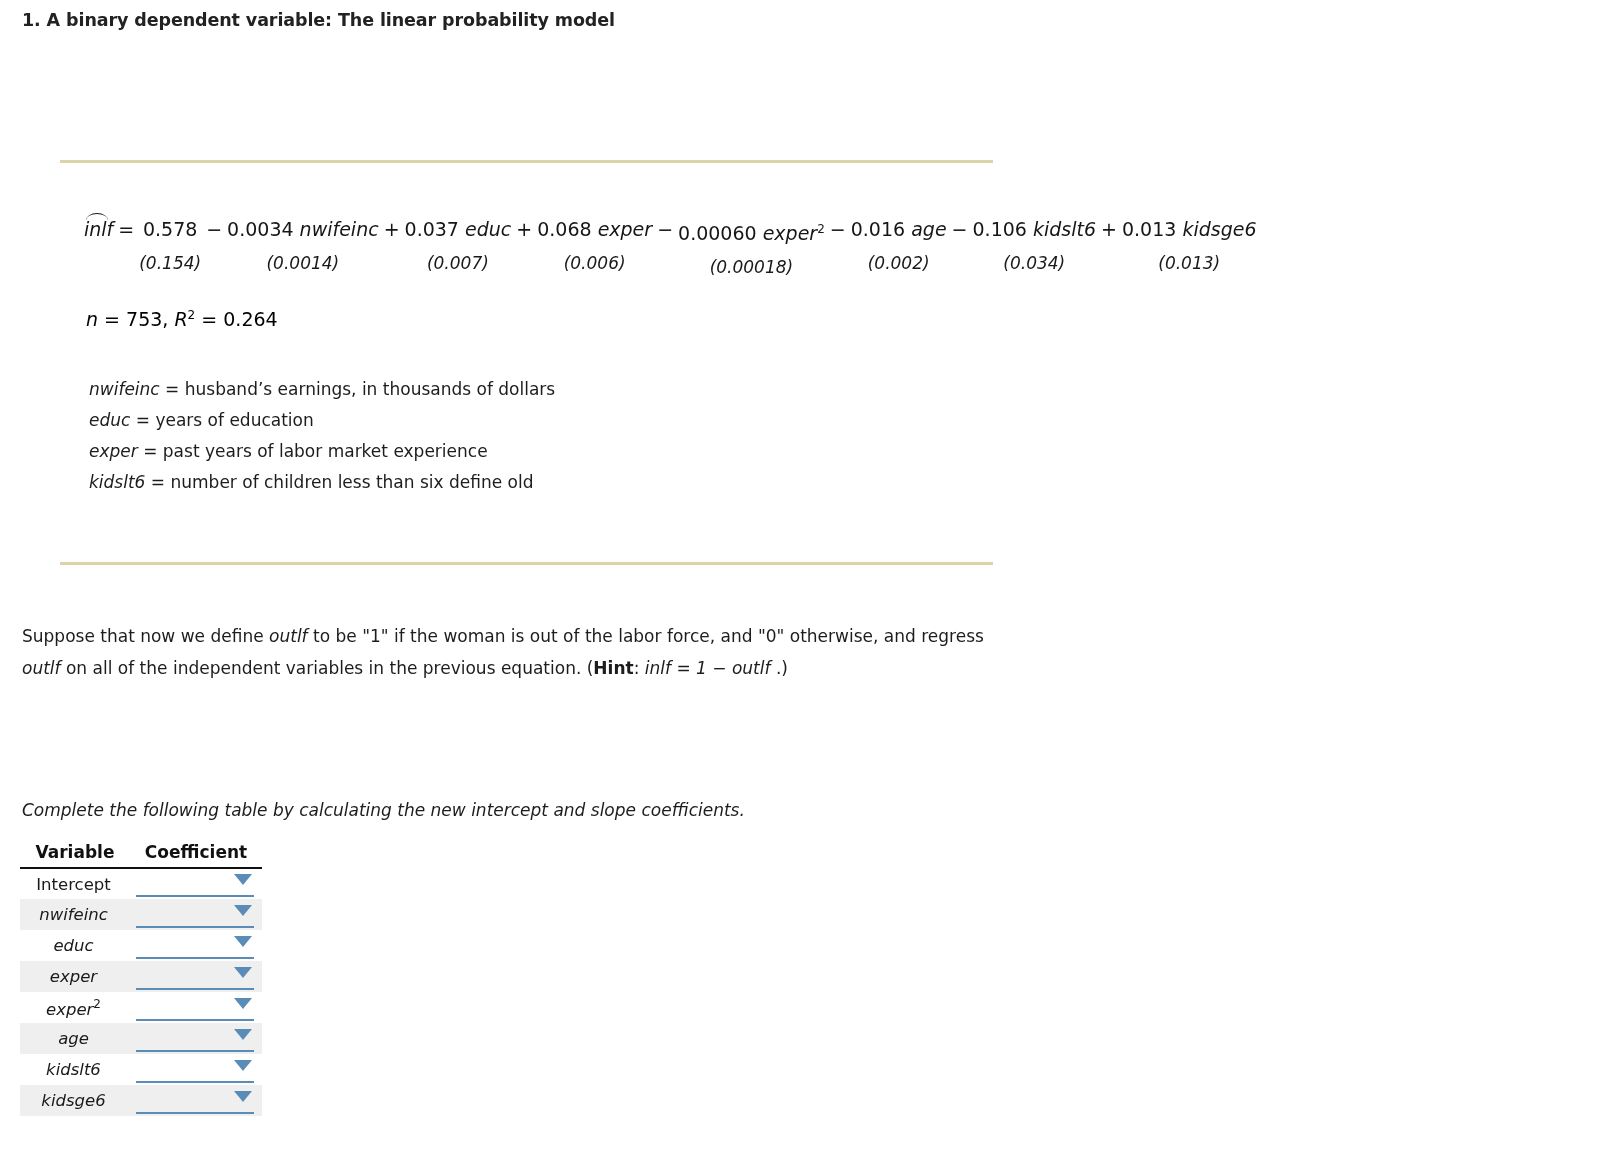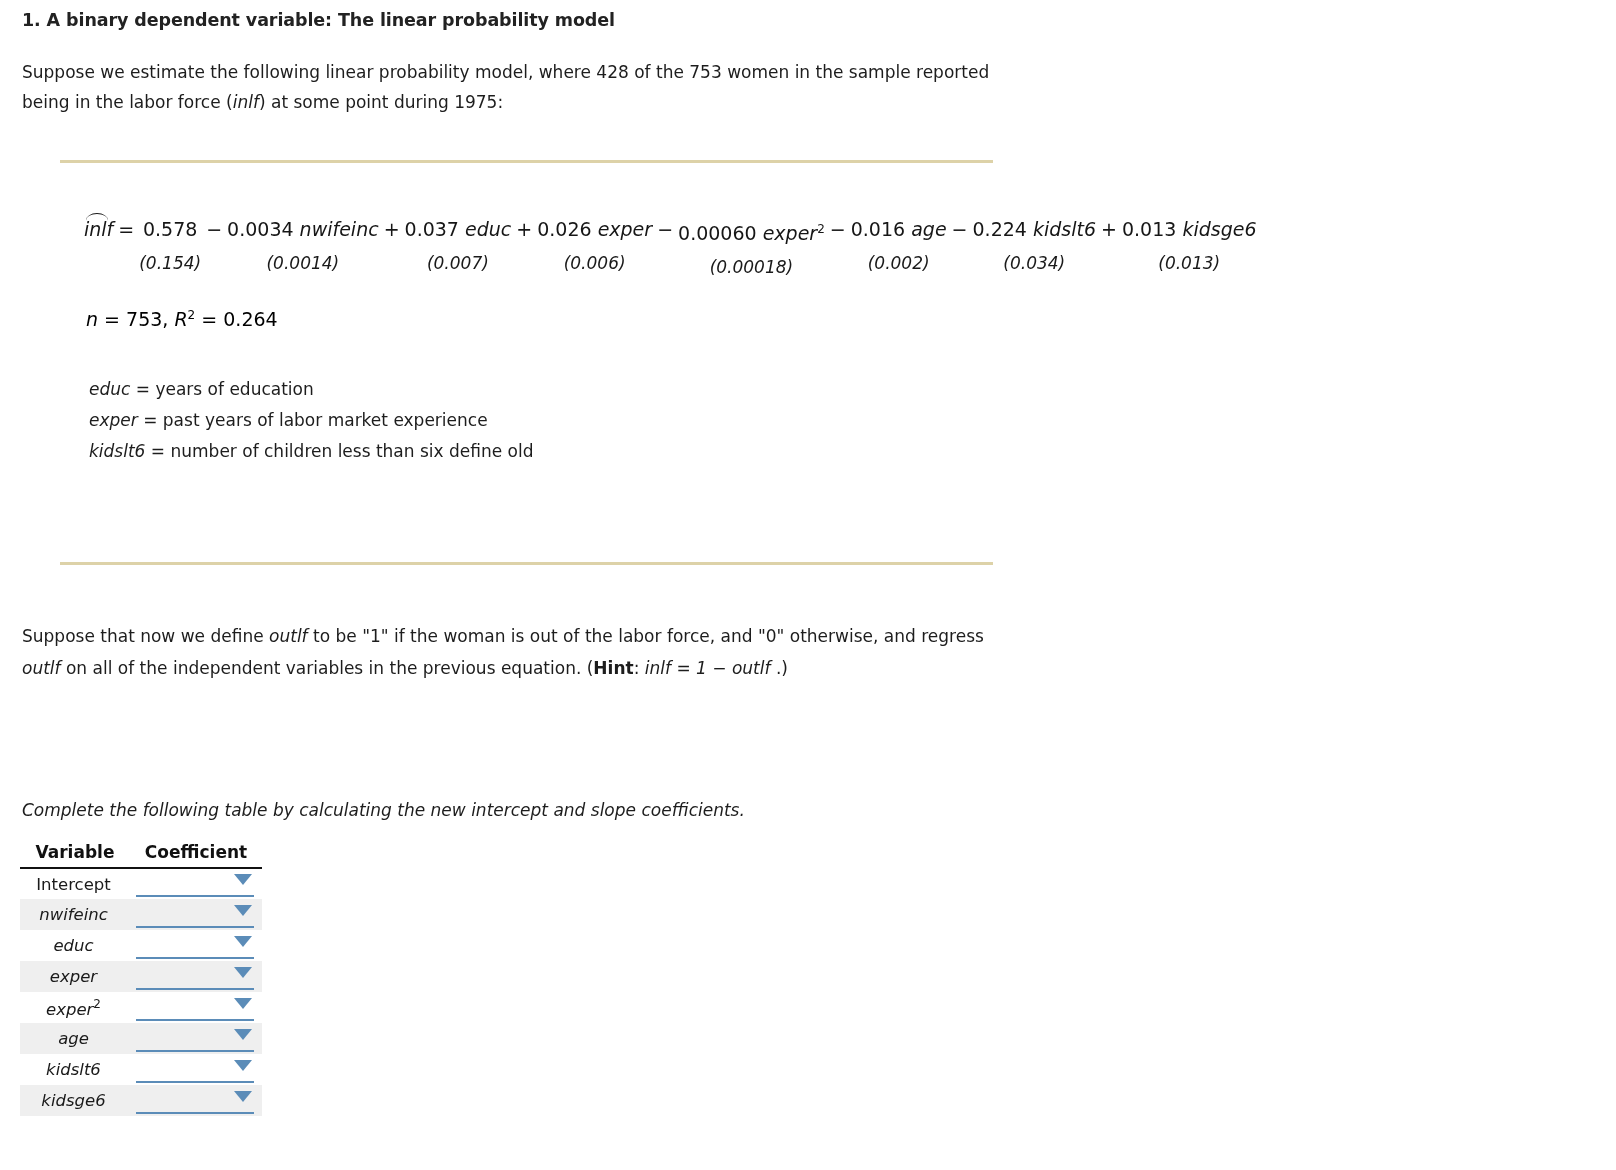--- a/index.html
+++ b/index.html
@@ -202,24 +202,20 @@
     color: #1a1a1a;
   }
 </style>
 </head>
 <body>
 
 <div class="page">
 
   <div class="q-title">1. A binary dependent variable: The linear probability model</div>
 
-  <div class="intro">
-    <span>Suppose we estimate the following linear probability model, where 428 of the 753 women in the sample reported</span><br>
-    <span>being in the labor force (</span><span class="it">inlf</span><span>) at some point during 1975:</span>
-  </div>
 
   <div class="rule top"></div>
 
   <div class="eq-wrap">
     <div class="eq-line">
 
       <span class="term">
         <span class="val lhs"><span class="hatbar"></span><span>inlf</span></span>
         <span class="se blank">&nbsp;</span>
       </span>
@@ -238,56 +234,57 @@
       </span>
 
       <span class="op">+</span>
       <span class="term">
         <span class="val"><span>0.037</span> <span class="varname">educ</span></span>
         <span class="se">(0.007)</span>
       </span>
 
       <span class="op">+</span>
       <span class="term">
-        <span class="val"><span>0.026</span> <span class="varname">exper</span></span>
+        <span class="val"><span>0.068</span> <span class="varname">exper</span></span>
         <span class="se">(0.006)</span>
       </span>
 
       <span class="op">−</span>
       <span class="term">
         <span class="val"><span>0.00060</span> <span class="varname">exper</span><sup class="sq">2</sup></span>
         <span class="se">(0.00018)</span>
       </span>
 
       <span class="op">−</span>
       <span class="term">
         <span class="val"><span>0.016</span> <span class="varname">age</span></span>
         <span class="se">(0.002)</span>
       </span>
 
       <span class="op">−</span>
       <span class="term">
-        <span class="val"><span>0.224</span> <span class="varname">kidslt6</span></span>
+        <span class="val"><span>0.106</span> <span class="varname">kidslt6</span></span>
         <span class="se">(0.034)</span>
       </span>
 
       <span class="op">+</span>
       <span class="term">
         <span class="val"><span>0.013</span> <span class="varname">kidsge6</span></span>
         <span class="se">(0.013)</span>
       </span>
 
     </div>
   </div>
 
   <div class="stats">
     <span>n</span><span class="num"> = </span><span class="num">753</span><span class="num">, </span><span>R</span><sup class="sq">2</sup><span class="num"> = </span><span class="num">0.264</span>
   </div>
 
   <div class="defs">
+    <div><span class="dv">nwifeinc</span> <span>= husband’s earnings, in thousands of dollars</span></div>
     <div><span class="dv">educ</span> <span>= years of education</span></div>
     <div><span class="dv">exper</span> <span>= past years of labor market experience</span></div>
     <div><span class="dv">kidslt6</span> <span>= number of children less than six define old</span></div>
   </div>
 
   <div class="rule bottom"></div>
 
   <div class="para2">
     <span>Suppose that now we define </span><span class="it">outlf</span><span> to be "1" if the woman is out of the labor force, and "0" otherwise, and regress</span><br>
     <span class="it">outlf</span><span> on all of the independent variables in the previous equation. (</span><b>Hint</b><span>: </span><span class="hintmath">inlf = 1 − outlf</span><span> .)</span>

